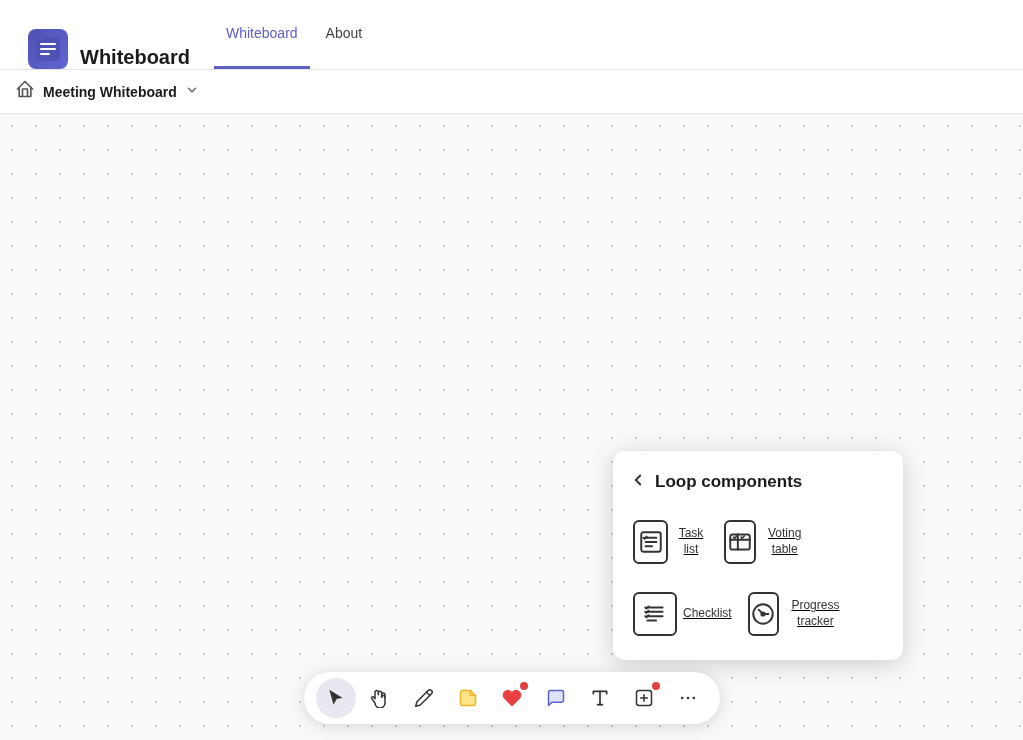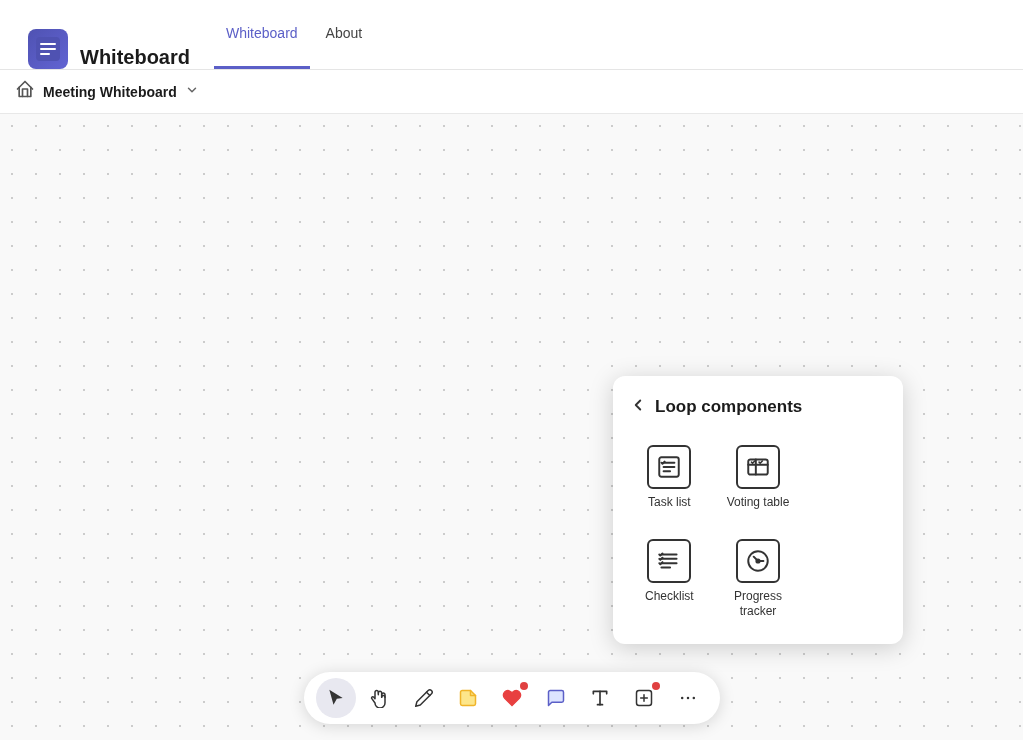--- a/index.html
+++ b/index.html
@@ -89,21 +89,21 @@
       overflow: hidden;
       background-color: #f9f9f9;
       background-image: radial-gradient(circle, #ccc 1px, transparent 1px);
       background-size: 24px 24px;
     }
 
     
     .loop-popup {
       position: absolute;
       right: 120px;
-      bottom: 96px;
+      bottom: 80px;
       width: 290px;
       background: #fff;
       border-radius: 12px;
       box-shadow: 0 4px 24px rgba(0,0,0,0.18);
       padding: 20px 16px 16px 16px;
     }
     .loop-popup-header {
       display: flex;
       align-items: center;
       margin-bottom: 20px;
@@ -126,26 +126,27 @@
       gap: 12px 8px;
     }
     .loop-grid-row2 {
       display: grid;
       grid-template-columns: repeat(3, 1fr);
       gap: 12px 8px;
       margin-top: 12px;
     }
     .loop-item {
       display: flex;
-      flex-direction: column;
+      flex-direction: row;
       align-items: center;
       gap: 6px;
       cursor: pointer;
       padding: 8px 4px;
       border-radius: 8px;
+      text-decoration: underline;
     }
     .loop-item-icon {
       width: 44px;
       height: 44px;
       border: 2px solid #333;
       border-radius: 6px;
       display: flex;
       align-items: center;
       justify-content: center;
       font-size: 20px;

